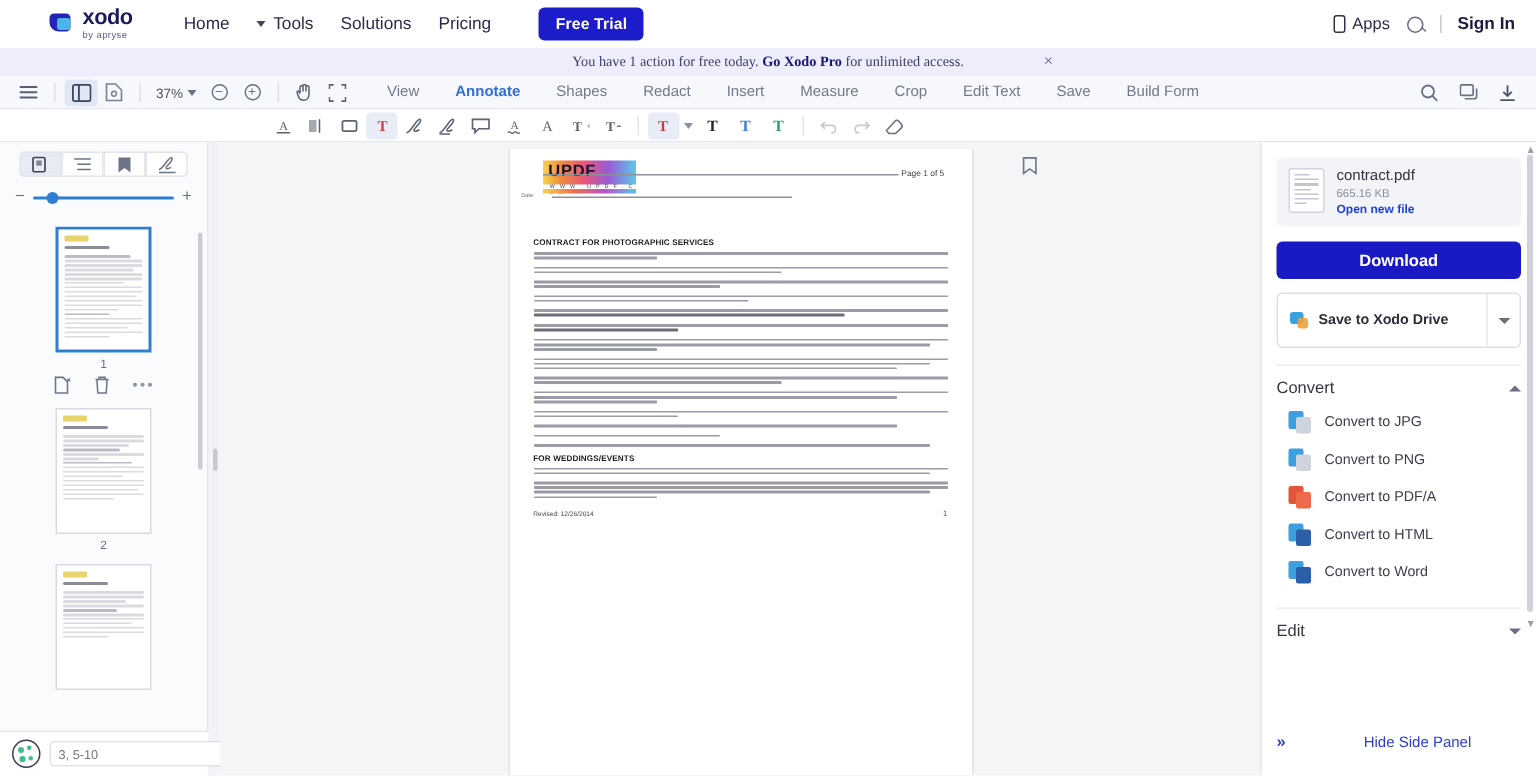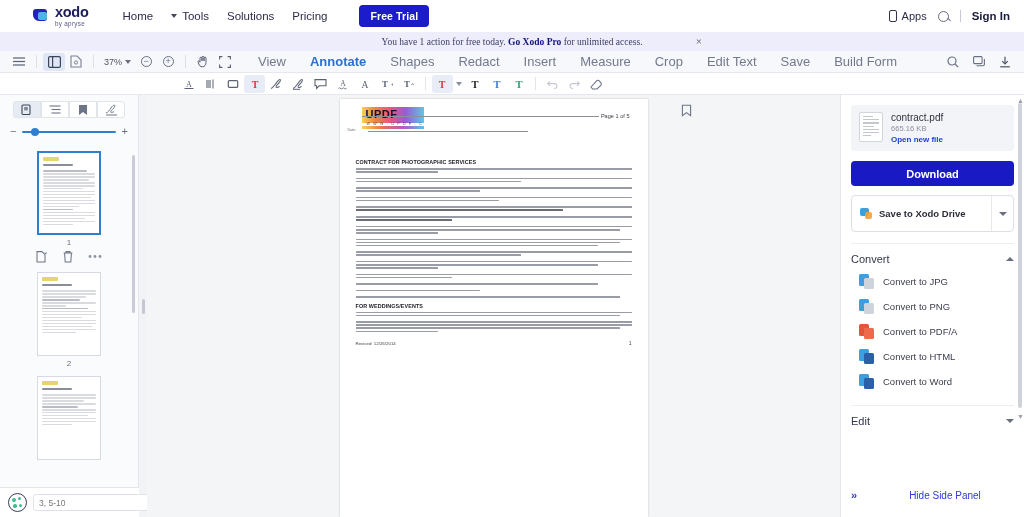--- a/index.html
+++ b/index.html
@@ -64,21 +64,21 @@
   .ti {
     width:22px;height:18px;display:flex;align-items:center;justify-content:center;
     cursor:pointer;border-radius:3px; color:#5a6072; flex:0 0 auto;
   }
   .ti.active { background:#dfe6f5; }
   .tdiv { width:1px;height:13px;background:#dcdfe8;margin:0 6px; }
   .zoomval { font-size:9px;color:#4d5263;display:flex;align-items:center;gap:3px;cursor:pointer;padding:0 4px;}
   .circ { width:11px;height:11px;border:1.2px solid #6a7085;border-radius:50%;
           display:flex;align-items:center;justify-content:center;font-size:9px;line-height:1;color:#6a7085;}
   .tabs { display:flex; align-items:center; margin-left:10px; }
-  .tab { font-size:13px; color:#73798c; padding:3px 12px; cursor:pointer; white-space:nowrap;}
+  .tab { font-size:10px; color:#73798c; padding:3px 12px; cursor:pointer; white-space:nowrap;}
   .tab.sel { color:#2f6fd0; font-weight:600; }
   .tb1-right { margin-left:auto; display:flex; align-items:center; gap:4px; }
 
   
   .tb2 {
     height:22px;background:#fff;border-bottom:1px solid #e6e8ef;
     display:flex;align-items:center;padding-left:178px;gap:1px;
   }
   .t2i {
     width:21px;height:18px;display:flex;align-items:center;justify-content:center;

